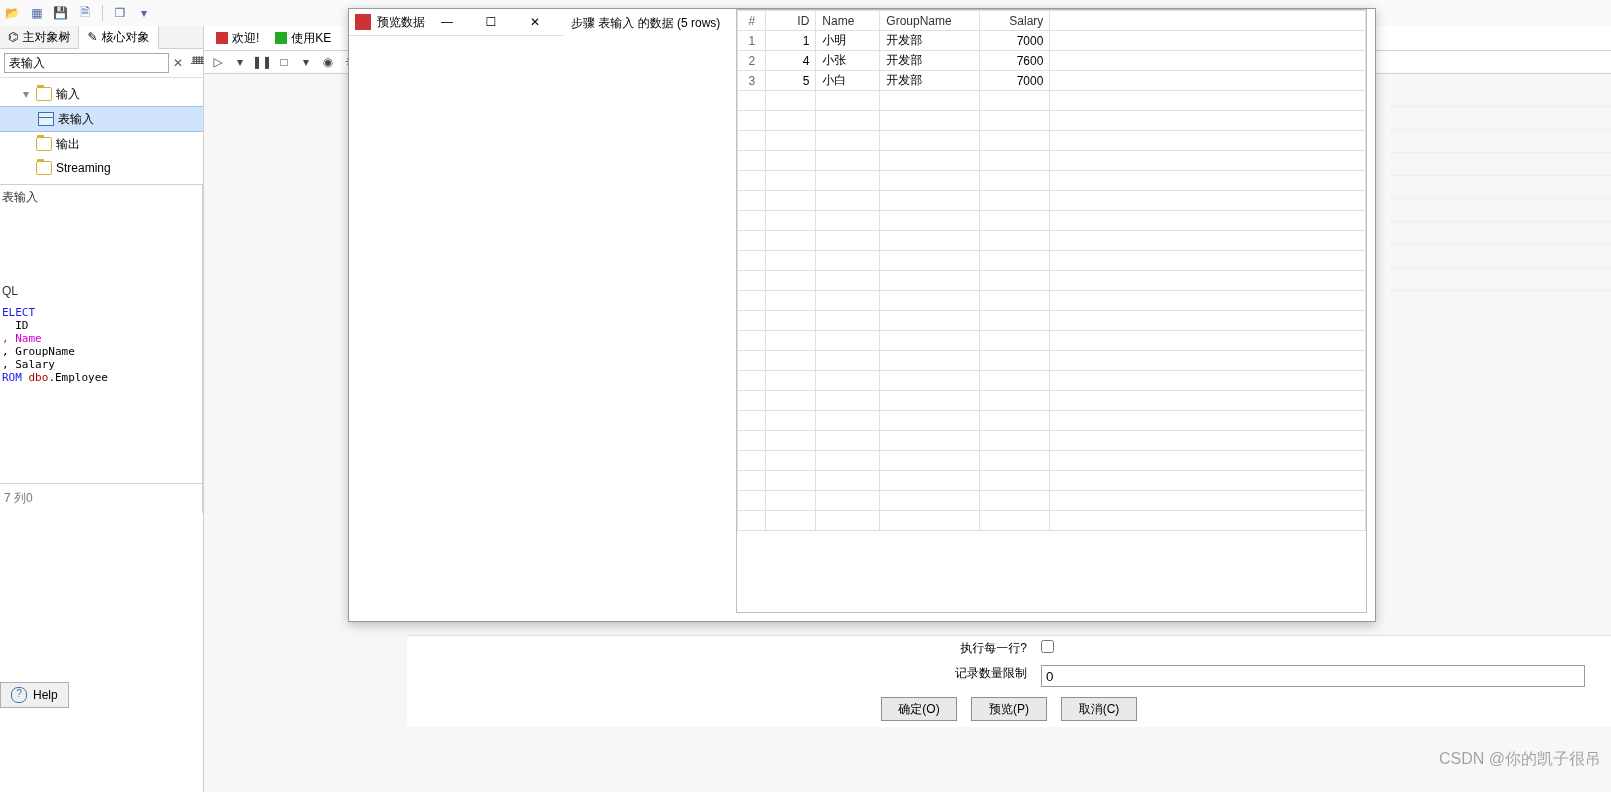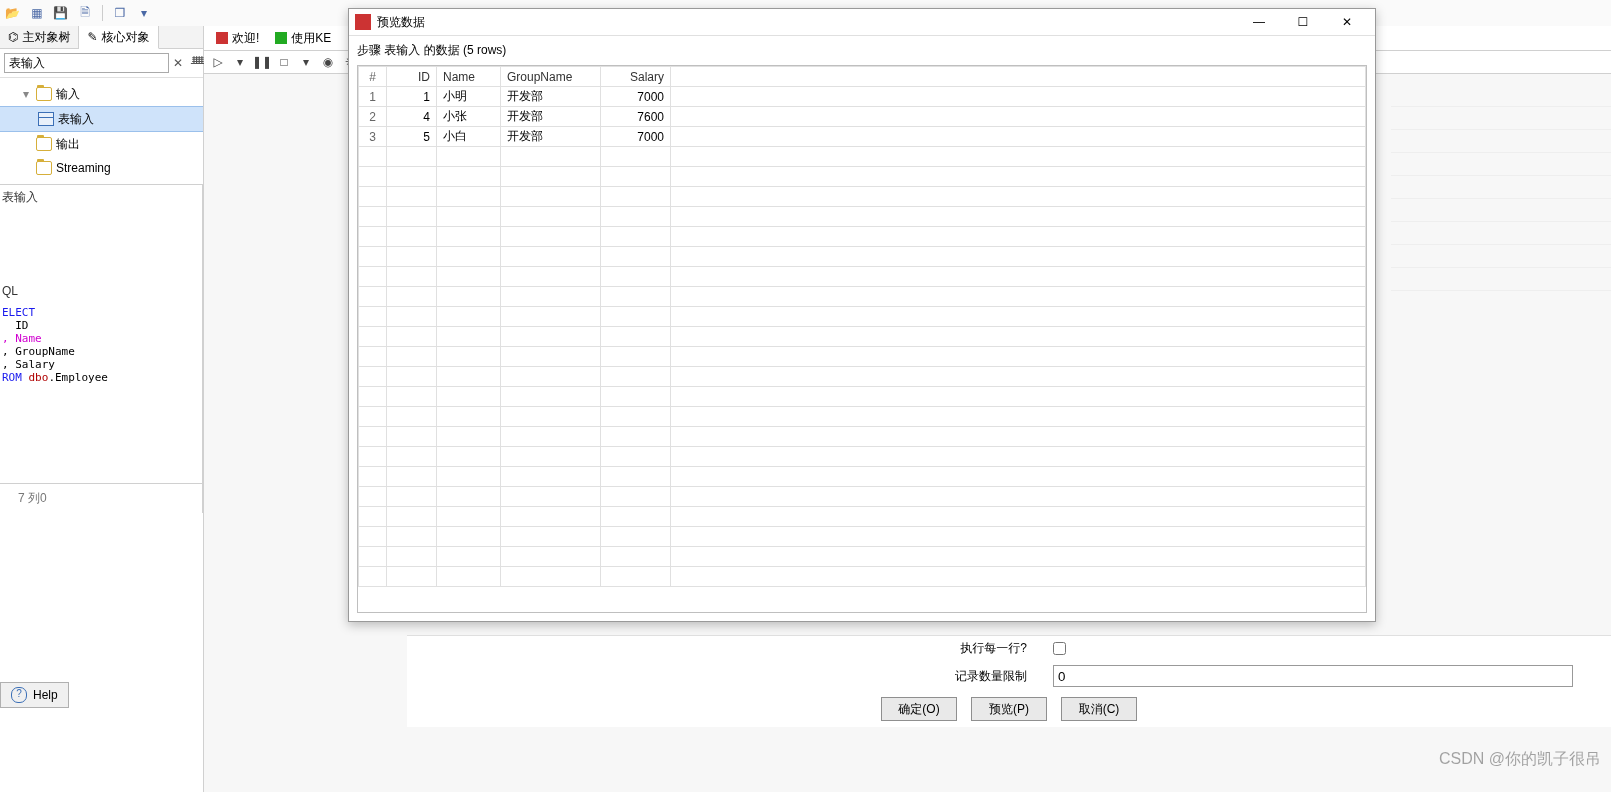--- a/index.html
+++ b/index.html
@@ -34,32 +34,32 @@
   .grn-sq{width:12px;height:12px;background:#2a2;display:inline-block}
   .run-toolbar{display:flex;align-items:center;gap:6px;height:22px;padding:0 6px;background:#fff;border-bottom:1px solid #d0d0d0}
   .run-ico{width:16px;height:16px;display:flex;align-items:center;justify-content:center;color:#444}
   
   .frag{background:#fff;border-right:1px solid #d0d0d0}
   .frag-label{padding:4px 2px;color:#333}
   .sql-frag{font-family:Consolas,monospace;font-size:11px;white-space:pre;padding:4px 2px}
   .sql-frag .kw{color:#1a1aee}
   .sql-frag .id{color:#d000d0}
   .sql-frag .sch{color:#b00000}
-  .status-row{border-top:1px solid #d0d0d0;padding:6px 18px;color:#777}
+  .status-row{border-top:1px solid #d0d0d0;padding:6px 4px;color:#777}
   .help-btn{position:absolute;left:0;bottom:84px;display:flex;align-items:center;gap:6px;border:1px solid #b0b0b0;background:#f0f0f0;padding:4px 10px;cursor:pointer}
   .help-btn .q{width:14px;height:14px;border:1px solid #3b6fb6;border-radius:7px;color:#3b6fb6;font-size:10px;line-height:12px;text-align:center}
   
   .under-dialog{position:absolute;left:203px;right:0;bottom:65px;background:#fff;border-top:1px solid #e0e0e0}
-  .under-row{display:flex;align-items:center;gap:20px;padding:4px 0}
+  .under-row{display:flex;align-items:flex-start;gap:8px;padding:4px 0}
   .under-label{width:620px;text-align:right;padding-right:6px}
   .under-input{flex:1;height:20px;border:1px solid #999;background:#fff;padding:0 4px}
   .btnrow{display:flex;gap:14px;justify-content:center;padding:6px 0}
   .win-btn{min-width:76px;height:24px;border:1px solid #8f8f8f;background:#e9e9e9;font-size:12px;cursor:pointer;padding:0 12px}
   
-  .dialog{position:absolute;left:348px;top:8px;width:1026px;height:612px;background:#fff;border:1px solid #999;box-shadow:0 3px 10px rgba(0,0,0,.25);display:flex;flex-direction:column}
+  .dialog{position:absolute;left:348px;top:8px;width:1026px;height:612px;background:#fff;border:1px solid #999;box-shadow:0 3px 10px rgba(0,0,0,.25);display:flex;flex-direction:row}
   .titlebar{height:26px;display:flex;align-items:center;padding:0 6px;border-bottom:1px solid #e0e0e0}
   .titlebar .ico{width:16px;height:16px;background:#c33;margin-right:6px}
   .titlebar .ttl{flex:1;font-size:12px}
   .winctrls{display:flex;gap:0}
   .winctrls .wc{width:44px;height:24px;display:flex;align-items:center;justify-content:center;cursor:pointer;font-size:12px}
   .subtitle{padding:6px 8px;font-size:12px}
   .grid-wrap{flex:1;margin:0 8px 8px 8px;border:1px solid #bfbfbf;overflow:auto;background:#fff}
   table.grid{border-collapse:collapse;width:100%;table-layout:fixed}
   table.grid th,table.grid td{border:1px solid #e0e0e0;height:19px;font-size:12px;padding:0 6px;text-align:left;overflow:hidden;white-space:nowrap}
   table.grid th{background:#fff;color:#333;font-weight:normal;position:sticky;top:0}

